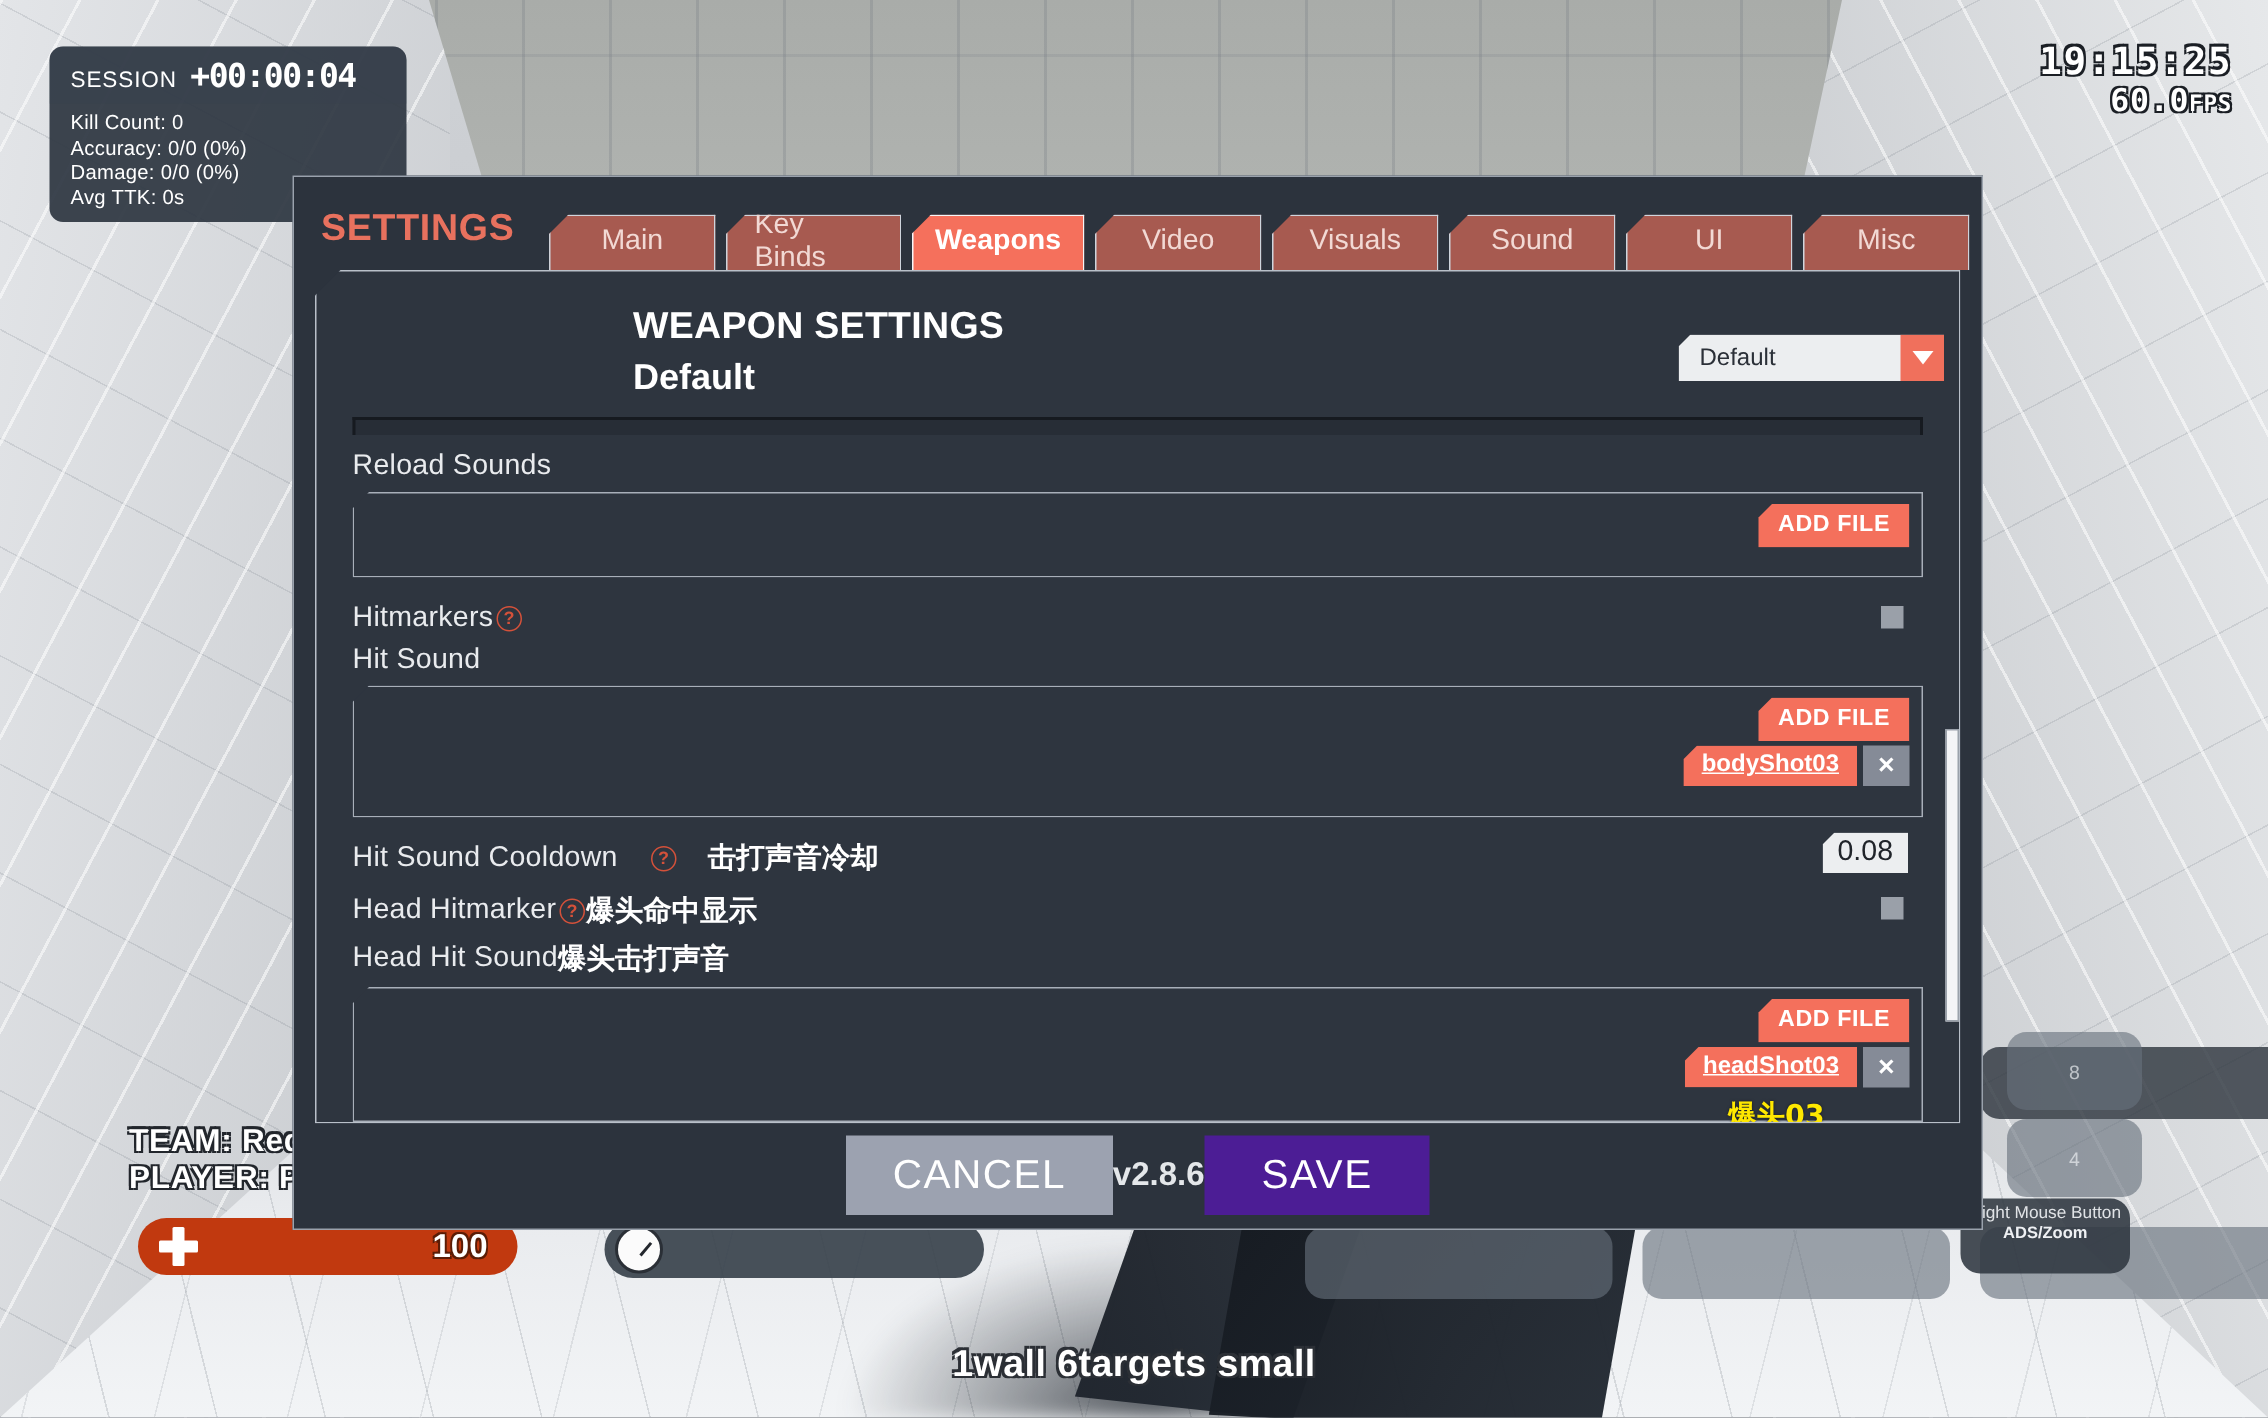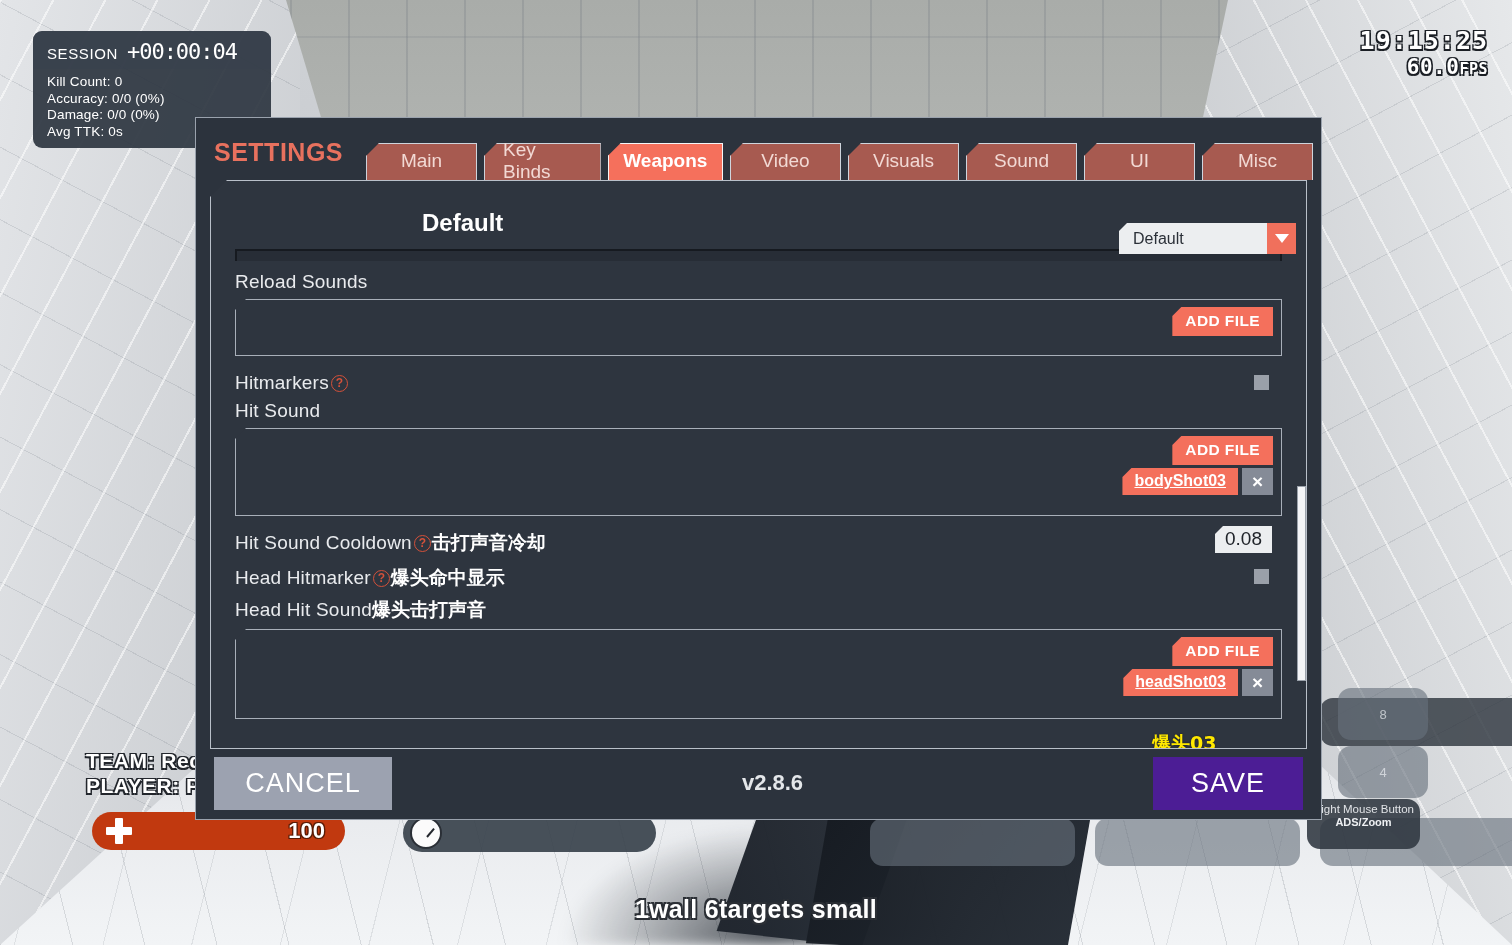--- a/index.html
+++ b/index.html
@@ -100,21 +100,21 @@
     border-radius: 9px;
     overflow: hidden;
     color: #fff;
   }
   .hud-session-top {
     display: flex; align-items: baseline; gap: 9px;
     padding: 8px 12px 5px 14px;
     background: rgba(56,66,78,.55);
   }
   .hud-session-top .lbl { font-size: 15px; letter-spacing: .6px; }
-  .hud-session-top .val { font-size: 22px; font-weight: normal; font-family: "DejaVu Sans Mono", monospace; letter-spacing: -1px; }
+  .hud-session-top .val { font-size: 22px; font-weight: bold; font-family: "DejaVu Sans Mono", monospace; letter-spacing: -1px; }
   .hud-session-rows { padding: 5px 14px 8px 14px; }
   .hud-session-rows div { font-size: 13.5px; line-height: 16.5px; letter-spacing: .2px; }
 
   
   .hud-clock {
     position: absolute; right: 24px; top: 26px;
     text-align: right;
     font-family: "DejaVu Sans Mono", monospace;
     color: #fff;
     text-shadow: -1.5px -1.5px 0 #1b1f25, 1.5px -1.5px 0 #1b1f25, -1.5px 1.5px 0 #1b1f25, 1.5px 1.5px 0 #1b1f25;
@@ -359,21 +359,21 @@
 
   .yellow-note {
     position: absolute; color: #ffe800; font-size: 19px; font-weight: bold;
     font-family: "DejaVu Sans", sans-serif;
     text-shadow: 0 0 2px rgba(0,0,0,.5);
   }
 
   
   .bottombar {
     position: absolute; left: 0; right: 0; bottom: 0; height: 72px;
-    display: flex; align-items: center; justify-content: space-between;
+    display: flex; align-items: center; justify-content: center;
     padding: 0 18px;
   }
   .btn-cancel {
     width: 178px; height: 53px;
     background: #9ca2b0; color: #fff;
     font-size: 27px; letter-spacing: 1px;
     display: flex; align-items: center; justify-content: center;
     cursor: pointer;
   }
   .btn-save {
@@ -470,20 +470,21 @@
       <div class="tab">Video</div>
       <div class="tab">Visuals</div>
       <div class="tab">Sound</div>
       <div class="tab">UI</div>
       <div class="tab">Misc</div>
     </div>
 
     <div class="content-frame">
       <div class="content-inner">
 
+        <div class="section-title">WEAPON SETTINGS</div>
         <div class="section-sub">Default</div>
 
         <div class="dropdown">
           <span class="dd-label">Default</span>
           <span class="dd-arrow">
               <i class="dd-caret"></i>
             </span>
         </div>
 
         <div class="divider-box"></div>
@@ -505,21 +506,21 @@
           <div class="row-label">Hit Sound</div>
           <div class="filebox tall">
             <div class="addfile">ADD FILE</div>
             <div class="chip-row">
               <span class="chip">bodyShot03</span>
               <span class="chip-x">×</span>
             </div>
           </div>
         </div>
 
-        <div class="inline-row" style="margin-top:14px;">
+        <div class="inline-row" style="margin-top:14px;gap:20px;">
           <span class="row-label">Hit Sound Cooldown</span>
           <span class="help-icon">?</span>
           <span class="cn-note">击打声音冷却</span>
           <span class="value-box" style="top:-4px;">0.08</span>
         </div>
 
         <div class="inline-row" style="margin-top:9px;">
           <span class="row-label">Head Hitmarker</span>
           <span class="help-icon">?</span>
           <span class="cn-note">爆头命中显示</span>

